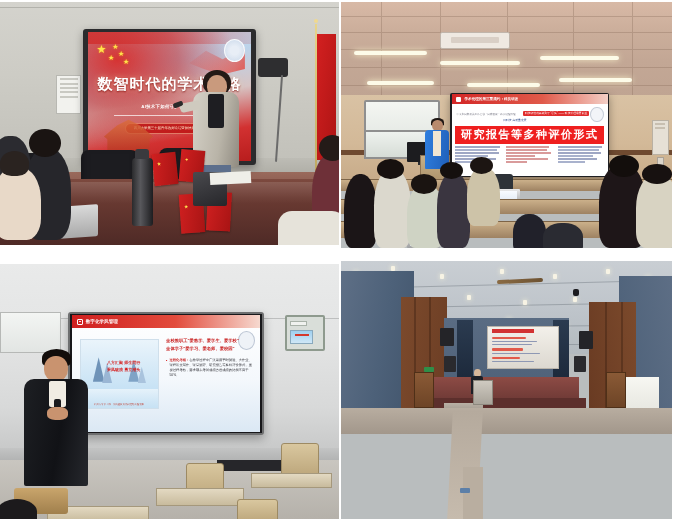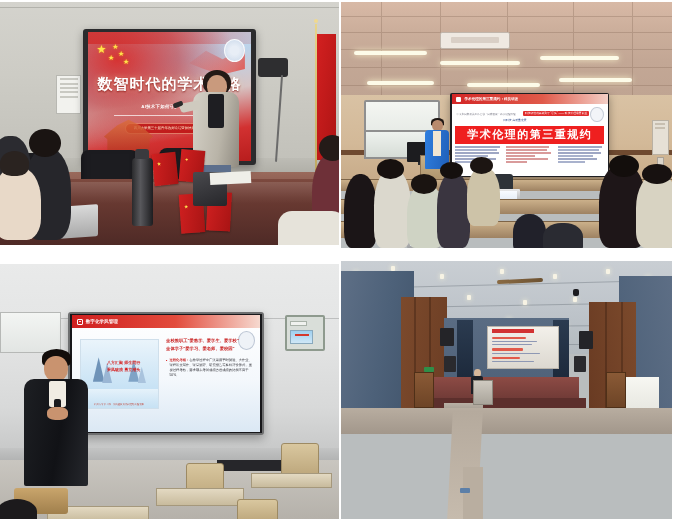--- a/index.html
+++ b/index.html
@@ -802,21 +802,21 @@
         <div class="p2-slide">
           <div class="p2-slide-hd">
             <span class="p2-hd-icon"></span>
             <span class="p2-hd-text">学术伦理的第三重规约：科技研发</span>
           </div>
           <div class="p2-logo"></div>
           <div class="p2-meta">中央和国家机关工作会议 · 国家发展 · 科技伦理治理</div>
           <div class="p2-subbar">科技研发创新就到了"尽头" —— 科技伦理需要前置</div>
           <div class="p2-subline">口科技·高质量发展</div>
           <div class="p2-banner">
-            <span class="p2-banner-text">学术伦理的第三重规约</span>
+            <span class="p2-banner-text">研究报告等多种评价形式</span>
           </div>
           <div class="p2-body">
             <div class="p2-col">
                 <i style="width:96%"></i>
                 <i style="width:90%"></i>
                 <i style="width:94%"></i>
                 <i style="width:70%"></i>
                 <i style="width:88%"></i>
                 <i style="width:52%"></i>
               </div>

